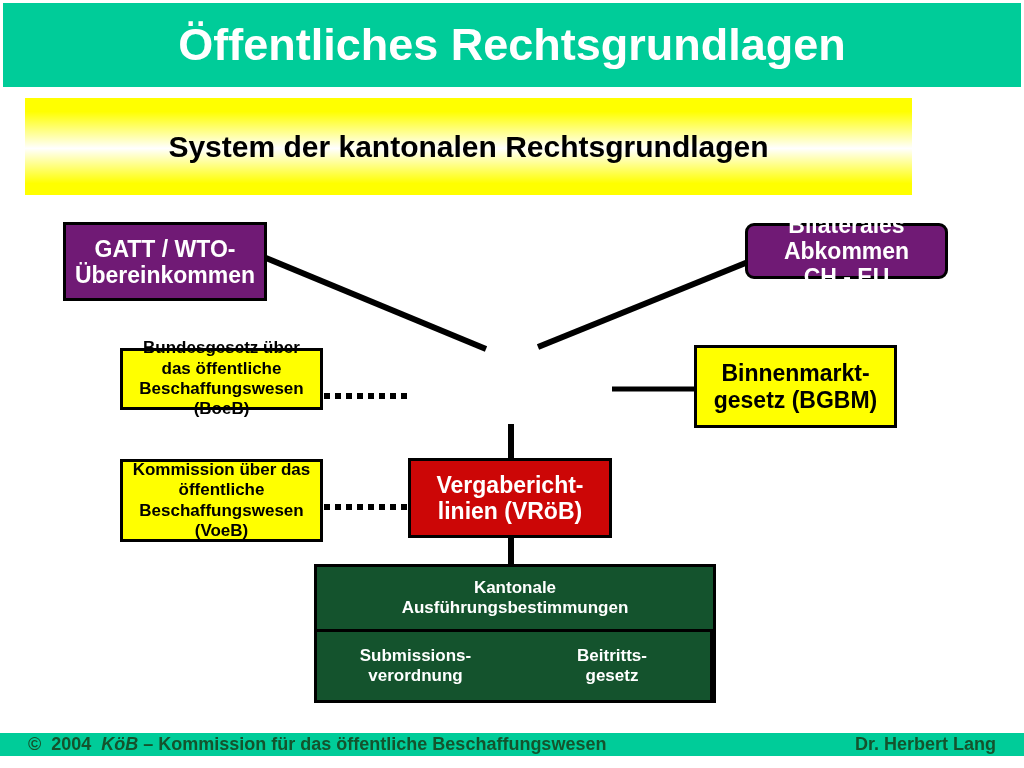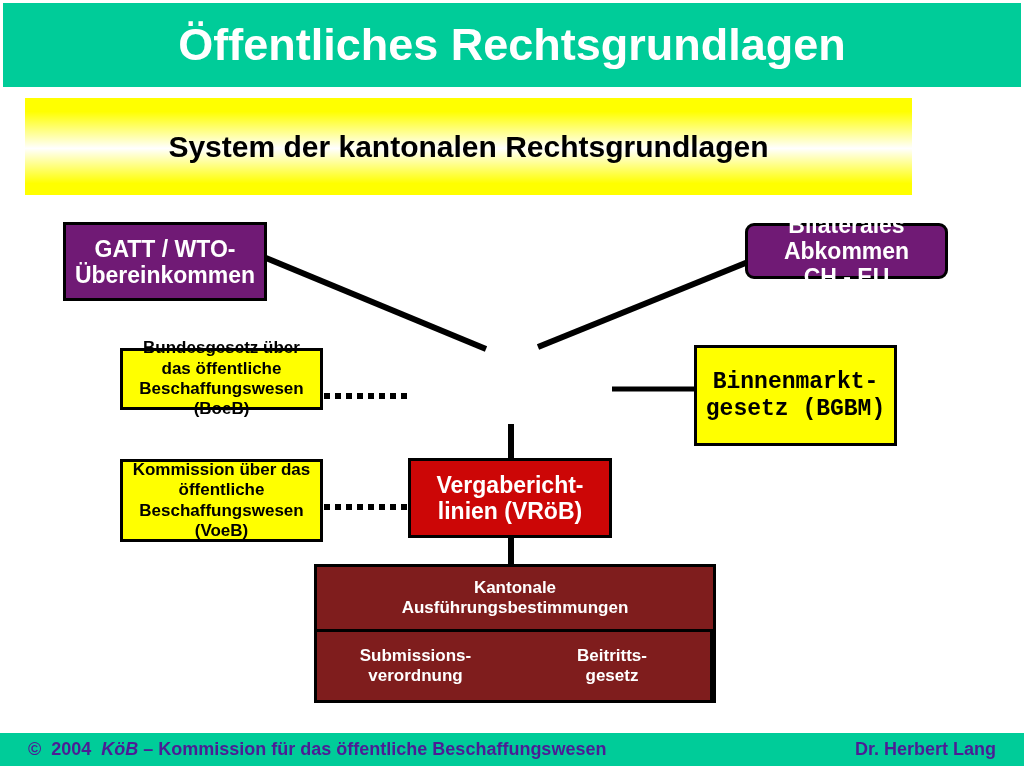--- a/index.html
+++ b/index.html
@@ -18,22 +18,22 @@
   }
   .subtitle-band{
     position:absolute;top:98px;left:25px;width:887px;height:97px;
     background:linear-gradient(180deg,#FFFF00 0%,#FFFF00 14%,#FFFFFF 52%,#FFFF00 88%,#FFFF00 100%);
     display:flex;align-items:center;justify-content:center;
   }
   .subtitle-band h2{
     margin:0;color:#000000;font-size:30px;font-weight:bold;white-space:nowrap;
   }
   .footer-band{
-    position:absolute;top:733px;left:0;width:1024px;height:33px;
-    background:#00CC99;color:#4c1d95;font-size:18px;font-weight:bold;
+    position:absolute;top:733px;left:0;width:1024px;height:23px;
+    background:#00CC99;color:#14532d;font-size:18px;font-weight:bold;
     display:flex;align-items:center;justify-content:space-between;
     padding:0 28px;box-sizing:border-box;
   }
   .footer-left span{white-space:pre;}
   .footer-left .it{font-style:italic;}
   
   .connectors{position:absolute;top:0;left:0;width:1024px;height:768px;z-index:1;}
   .connectors line{stroke:#000000;}
   
   .node{
@@ -42,21 +42,21 @@
     font-weight:bold;white-space:pre-line;
   }
   .blue{background:#701a75;color:#ffffff;font-size:23px;line-height:1.13;}
   .red{background:#CC0606;color:#ffffff;font-size:23px;line-height:1.13;}
   .yellow{background:#FFFF00;color:#000000;}
   .sm{font-size:17px;line-height:1.2;}
   .lgye{font-size:23px;line-height:1.15;}
   
   .kgroup{
     position:absolute;left:314px;top:564px;width:402px;height:139px;z-index:2;
-    background:#7f1d1d;border:3px solid #000000;box-sizing:border-box;
+    background:#14532d;border:3px solid #000000;box-sizing:border-box;
     display:flex;flex-direction:column;color:#ffffff;font-weight:bold;
   }
   .kgroup .ktop{
     flex:0 0 62px;border-bottom:3px solid #000000;
     display:flex;align-items:center;justify-content:center;text-align:center;
     font-size:17px;line-height:1.2;white-space:pre-line;
   }
   .kgroup .krow{flex:1;display:flex;}
   .kgroup .kcell{
     display:flex;align-items:center;justify-content:center;text-align:center;
@@ -99,21 +99,21 @@
   <div class="node yellow sm" style="left:120px;top:348px;width:203px;height:62px;">Bundesgesetz über
 das öffentliche
 Beschaffungswesen
 (BoeB)</div>
 
   <div class="node yellow sm" style="left:120px;top:459px;width:203px;height:83px;">Kommission über das
 öffentliche
 Beschaffungswesen
 (VoeB)</div>
 
-  <div class="node yellow lgye" style="left:694px;top:345px;width:203px;height:101px;font-family:Liberation Mono, monospace;">Binnenmarkt-
+  <div class="node yellow lgye" style="left:694px;top:345px;width:203px;height:83px;">Binnenmarkt-
 gesetz (BGBM)</div>
 
   <div class="node red" style="left:408px;top:458px;width:204px;height:80px;">Vergabericht-
 linien (VRöB)</div>
 
   <div class="kgroup">
     <div class="ktop">Kantonale
 Ausführungsbestimmungen</div>
     <div class="krow">
       <div class="kcell right">Submissions-

